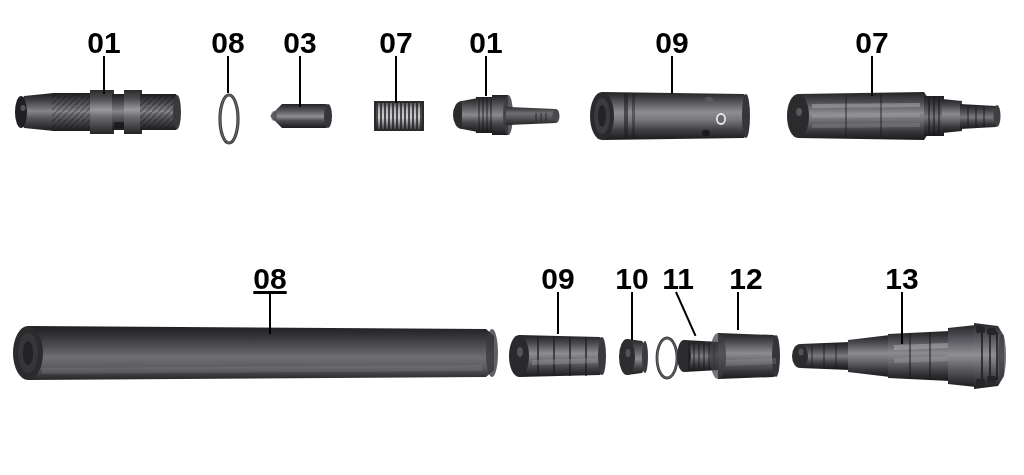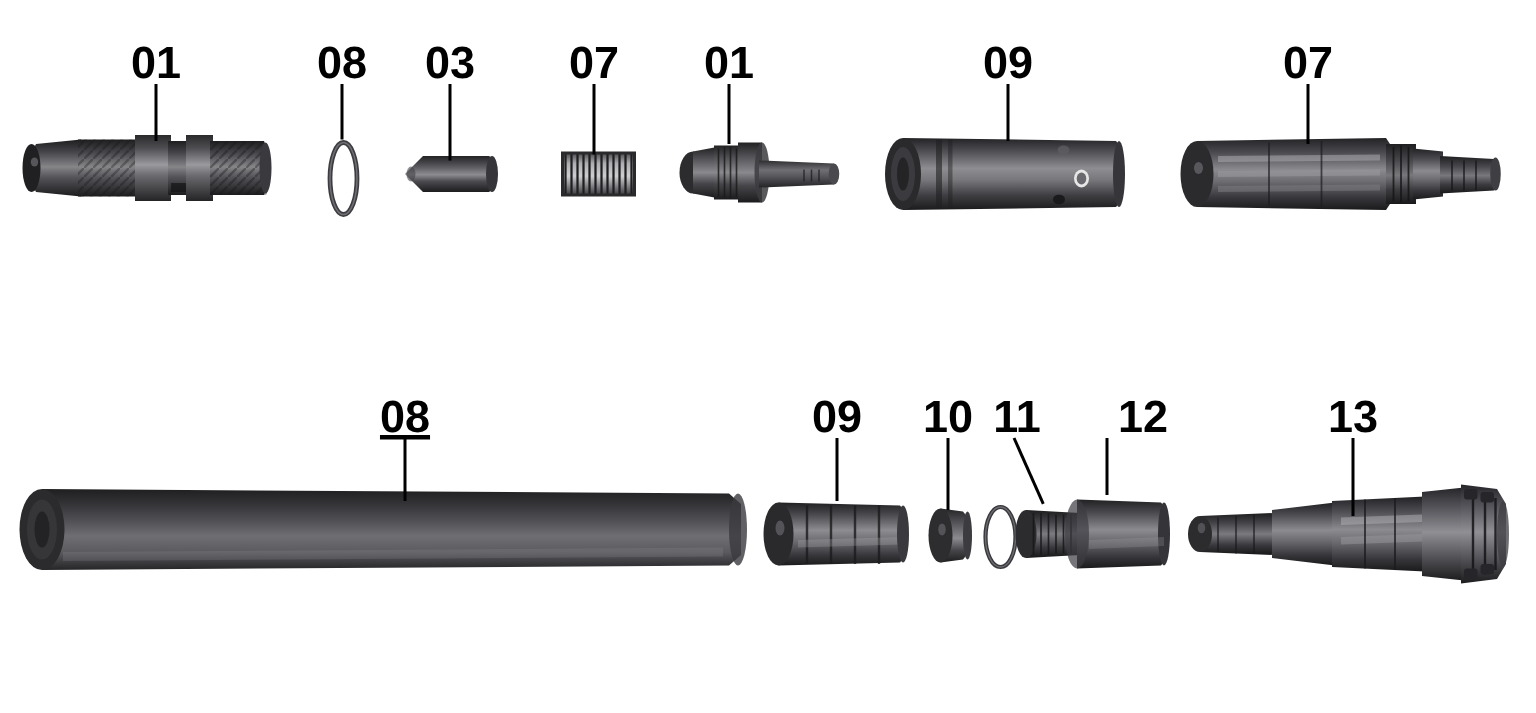--- a/index.html
+++ b/index.html
@@ -467,16 +467,16 @@
   <div class="callout-label" style="left:300px; top:28px;text-align:right;">03</div>
   <div class="callout-label" style="left:396px; top:28px;">07</div>
   <div class="callout-label" style="left:486px; top:28px;">01</div>
   <div class="callout-label" style="left:672px; top:28px;">09</div>
   <div class="callout-label" style="left:872px; top:28px;">07</div>
 
   <div class="callout-label" style="left:270px; top:264px;text-decoration:underline;">08</div>
   <div class="callout-label" style="left:558px; top:264px;">09</div>
   <div class="callout-label" style="left:632px; top:264px;">10</div>
   <div class="callout-label" style="left:678px; top:264px;">11</div>
-  <div class="callout-label" style="left:762px; top:264px;">12</div>
+  <div class="callout-label" style="left:746px; top:264px;">12</div>
   <div class="callout-label" style="left:902px; top:264px;">13</div>
 
 </div>
 
 </body></html>

